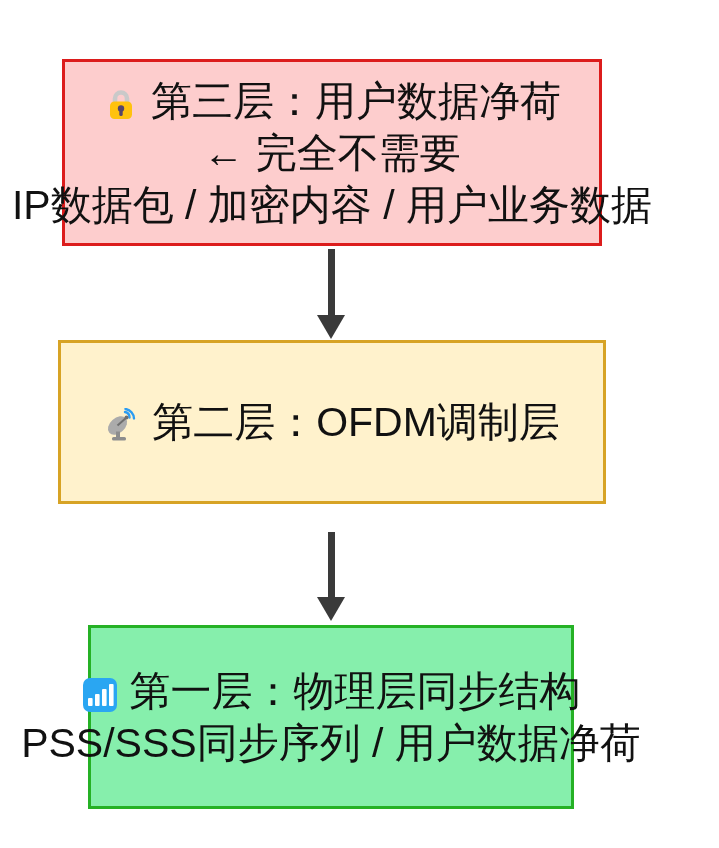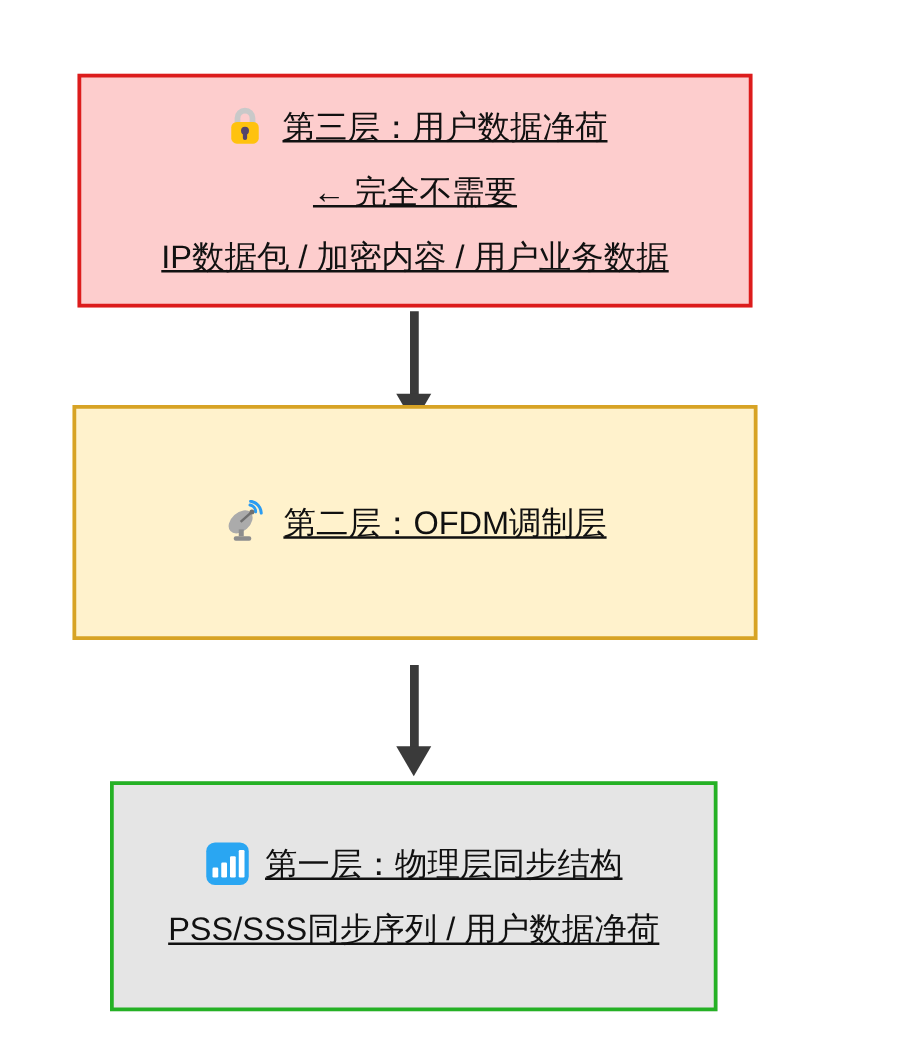--- a/index.html
+++ b/index.html
@@ -14,35 +14,34 @@
   }
   .node {
     position: absolute;
     box-sizing: border-box;
     border: 3px solid #737373;
     display: flex;
     flex-direction: column;
     justify-content: center;
     align-items: center;
     text-align: center;
-    font-size: 26px;
+    font-size: 41px;
     line-height: 52px;
     font-weight: 400;
-    text-decoration: underline;
   }
   .node .title-row {
     display: flex;
     align-items: center;
     justify-content: center;
     gap: 12px;
     height: 52px;
   }
   .node .line { white-space: nowrap; }
   #layer3-box { left: 62px; top: 59px;  width: 540px; height: 187px; }
-  #layer2-box { left: 58px; top: 324px; width: 548px; height: 188px; }
+  #layer2-box { left: 58px; top: 340px; width: 548px; height: 164px; }
   #layer1-box { left: 88px; top: 625px; width: 486px; height: 184px; }
   .arrow-line {
     position: absolute;
     left: 328px;
     width: 7px;
     background: #3a3a3a;
   }
   #arrow1-line { top: 249px; height: 67px; }
   #arrow2-line { top: 532px; height: 66px; }
   .arrow-head {
@@ -94,21 +93,21 @@
           <rect x="8" y="29" width="14" height="3.6" rx="1.6" fill="#8D8D8D"></rect>
         </svg>
       </span>
       <span class="line">第二层：OFDM调制层</span>
     </div>
   </div>
 
   <div class="arrow-line" id="arrow2-line" style="background: rgb(58, 58, 58);"></div>
   <div class="arrow-head" id="arrow2-head" style="border-top-color: rgb(58, 58, 58);"></div>
 
-  <div class="node" id="layer1-box" style="background: #e5e5e5; border-color: rgb(37, 177, 37);">
+  <div class="node" id="layer1-box" style="background: #86efac; border-color: rgb(37, 177, 37);">
     <div class="title-row">
       <span class="icon">
         <svg viewBox="0 0 36 36" width="36" height="36" aria-hidden="true">
           <rect x="1" y="1" width="34" height="34" rx="7" fill="#2AA6F2"></rect>
           <rect x="6" y="21" width="4.6" height="8" rx="1" fill="#FFFFFF"></rect>
           <rect x="13" y="17" width="4.6" height="12" rx="1" fill="#FFFFFF"></rect>
           <rect x="20" y="12" width="4.6" height="17" rx="1" fill="#FFFFFF"></rect>
           <rect x="27" y="7" width="4.6" height="22" rx="1" fill="#FFFFFF"></rect>
         </svg>
       </span>

